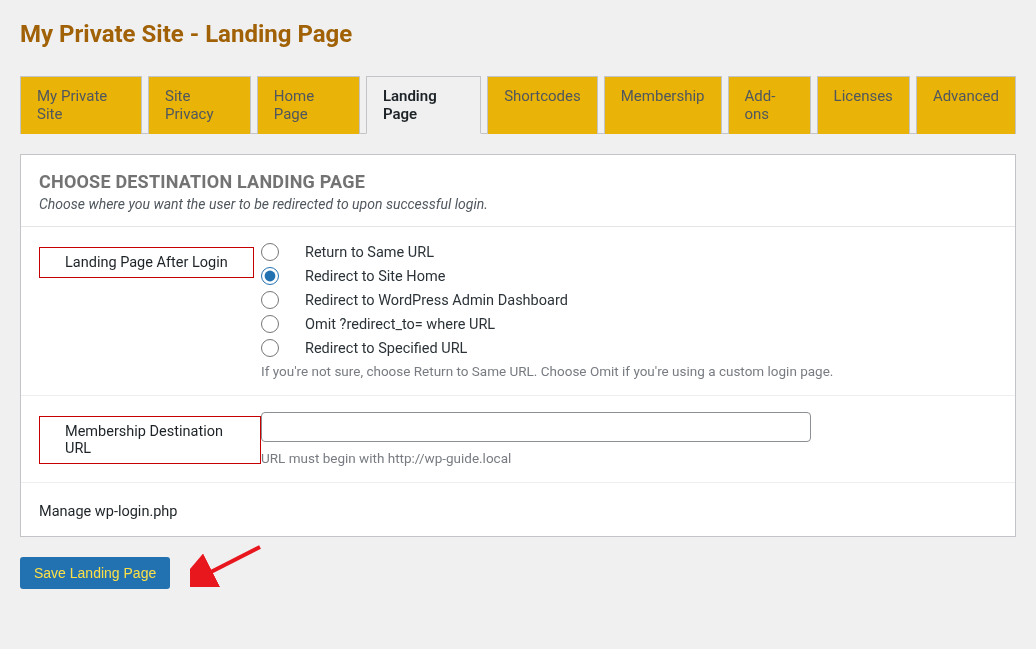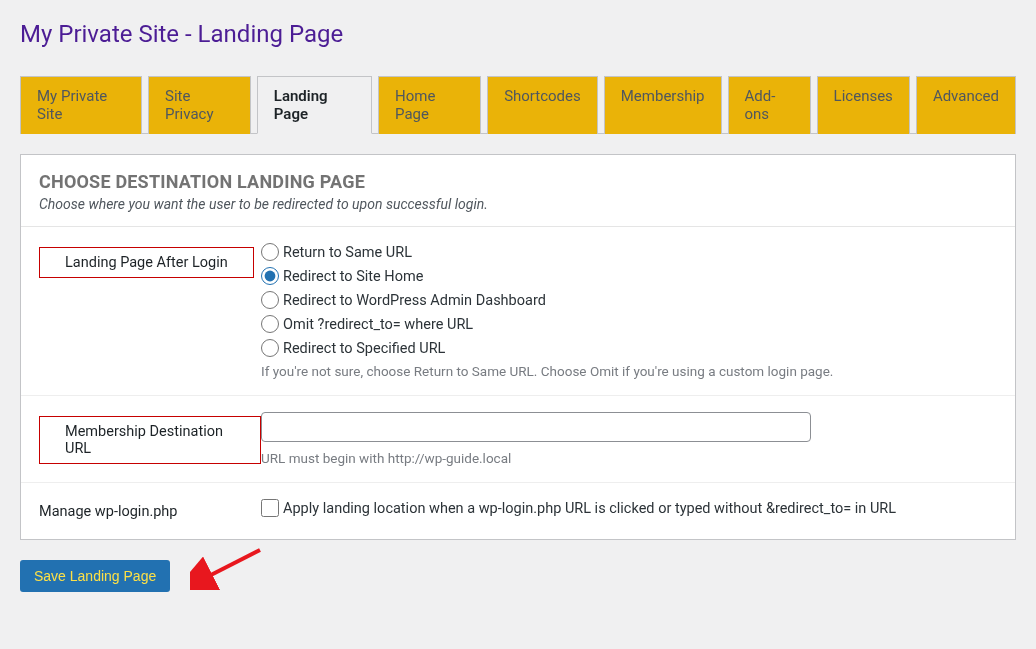--- a/index.html
+++ b/index.html
@@ -10,22 +10,22 @@
     body {
       font-family: -apple-system, BlinkMacSystemFont, "Segoe UI", Roboto, Oxygen-Sans, Ubuntu, Cantarell, "Helvetica Neue", sans-serif;
       background: #f0f0f1;
       color: #3c434a;
       font-size: 14px;
       padding: 20px;
       width: 1036px;
     }
     h1 {
       font-size: 24px;
-      font-weight: 400;
-      color: #4c1d95;
+      font-weight: 700;
+      color: #a16207;
       margin-bottom: 28px;
     }
     .tabs {
       display: flex;
       gap: 6px;
       border-bottom: 1px solid #c3c4c7;
       margin-bottom: 20px;
     }
     .tab {
       padding: 10px 16px;
@@ -84,21 +84,21 @@
       border: 1.5px solid #c60000;
       padding: 6px 25px;
       display: inline-block;
     }
     .row-field {
       flex: 1;
     }
     .radio-item, .check-item {
       display: flex;
       align-items: center;
-      gap: 4px;
+      gap: 26px;
       margin-bottom: 6px;
       font-size: 14.5px;
       color: #2c3338;
     }
     .radio-item input[type=radio] {
       width: 18px;
       height: 18px;
       accent-color: #2271b1;
     }
     .check-item input[type=checkbox] {
@@ -142,22 +142,22 @@
     }
   </style>
 </head>
 <body>
 
 <h1>My Private Site - Landing Page</h1>
 
 <div class="tabs">
   <div class="tab">My Private Site</div>
   <div class="tab">Site Privacy</div>
+  <div class="tab">Home Page</div>
   <div class="tab active">Landing Page</div>
-  <div class="tab">Home Page</div>
   <div class="tab">Shortcodes</div>
   <div class="tab">Membership</div>
   <div class="tab">Add-ons</div>
   <div class="tab">Licenses</div>
   <div class="tab">Advanced</div>
 </div>
 
 <div class="panel">
   <div class="panel-header">
     <h2>CHOOSE DESTINATION LANDING PAGE</h2>
@@ -198,26 +198,20 @@
       <span class="highlight">Membership Destination URL</span>
     </div>
     <div class="row-field">
       <input type="text" class="text-input" value="" style="">
       <div class="help-text">URL must begin with http://wp-guide.local</div>
     </div>
   </div>
 
   <div class="form-row">
     <div class="row-label">Manage wp-login.php</div>
-    <div class="row-field">
-      <label class="check-item">
-        <input type="checkbox" style="">
-        <span>Apply landing location when a wp-login.php URL is clicked or typed without &amp;redirect_to= in URL</span>
-      </label>
-    </div>
   </div>
 </div>
 
 <div class="arrow-container">
   <button class="save-button">Save Landing Page</button>
   <svg class="arrow-svg" width="80" height="50" viewBox="0 0 80 50">
     <defs>
       <marker id="arrowhead" markerWidth="12" markerHeight="10" refX="2" refY="5" orient="auto">
         <polygon points="0 0, 12 5, 0 10" fill="#e8171e"></polygon>
       </marker>

